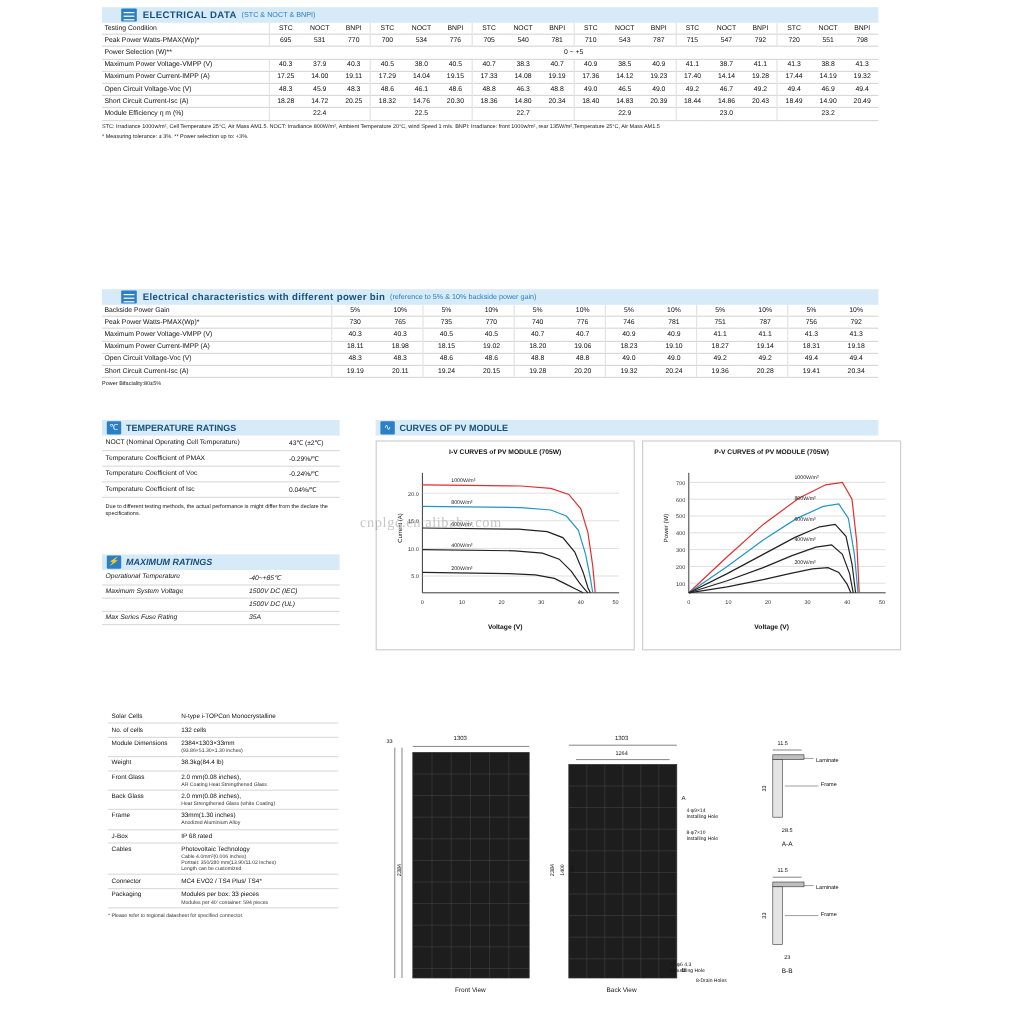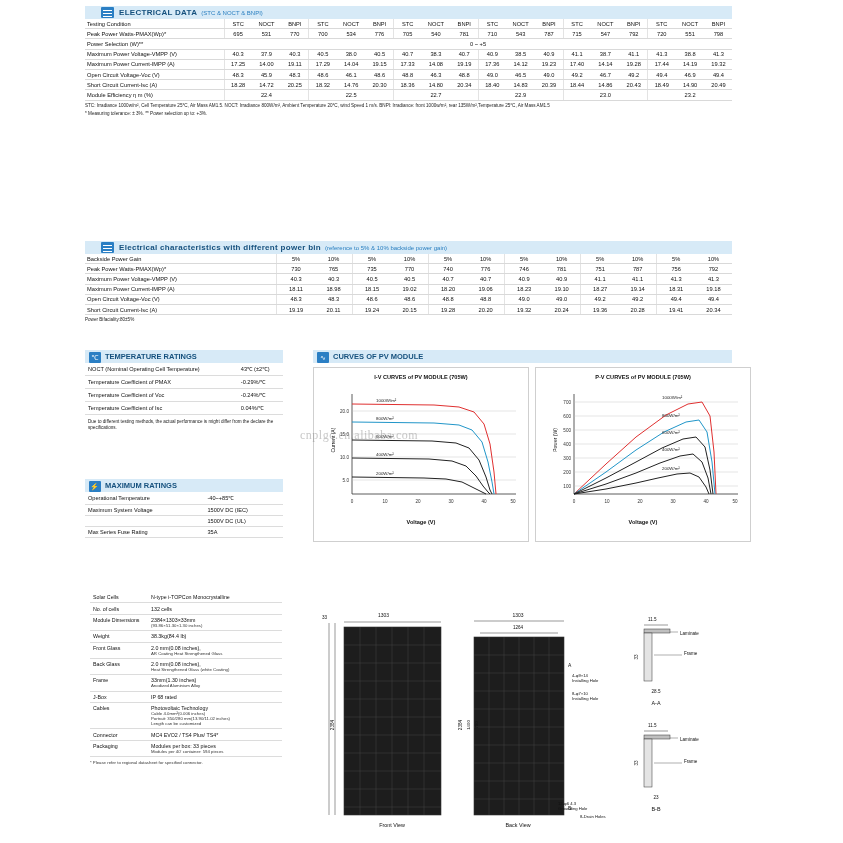--- a/index.html
+++ b/index.html
@@ -43,21 +43,21 @@
   .tbl-elec td { border-bottom:1px solid #d9d9d9; }
   .tbl-elec tr:first-child td { border-top:none; }
   .lbl { text-align:left; white-space:nowrap; }
   .val { text-align:center; white-space:nowrap; }
   .grp-sep { border-left:1px solid #e3e3e3; }
 
   .note { font-size:4.6px; color:#222; line-height:1.35; margin-top:2px; }
 
   
   .mini-head {
-    background:#d7eaf7; display:flex; align-items:flex-start; padding:2px 4px; height:13px;
+    background:#d7eaf7; display:flex; align-items:center; padding:2px 4px; height:13px;
   }
   .mini-head .ico {
     width:12px; height:11px; margin-right:4px; background:#2b7fc4; border-radius:1px;
     color:#fff; font-size:7px; text-align:center; line-height:11px; flex:0 0 auto;
   }
   .mini-title { font-weight:bold; font-size:7.5px; color:#16517e; }
 
   .kv td { border-bottom:1px solid #dcdcdc; font-size:5.6px; padding:2px 3px; }
   .kv td.k { text-align:left; }
   .kv td.v { text-align:left; white-space:nowrap; }
@@ -364,21 +364,21 @@
           </tr>
           <tr>
             <td class="k">Temperature Coefficient of Isc</td>
             <td class="v">0.04%/℃</td>
           </tr>
         </tbody>
       </table>
     <div class="note" style="padding:2px 3px;">Due to different testing methods, the actual performance is might differ from the declare the specifications.</div>
   </div>
 
-  <div style="position:absolute;left:85px;top:479px;width:198px;">
+  <div style="position:absolute;left:85px;top:462px;width:198px;font-style:italic;">
     <div class="mini-head">
       <span class="ico">⚡</span>
       <span class="mini-title">MAXIMUM RATINGS</span>
     </div>
     <table class="kv">
         <tbody id="max-body">
           <tr>
             <td class="k">Operational Temperature</td>
             <td class="v">-40~+85℃</td>
           </tr>

